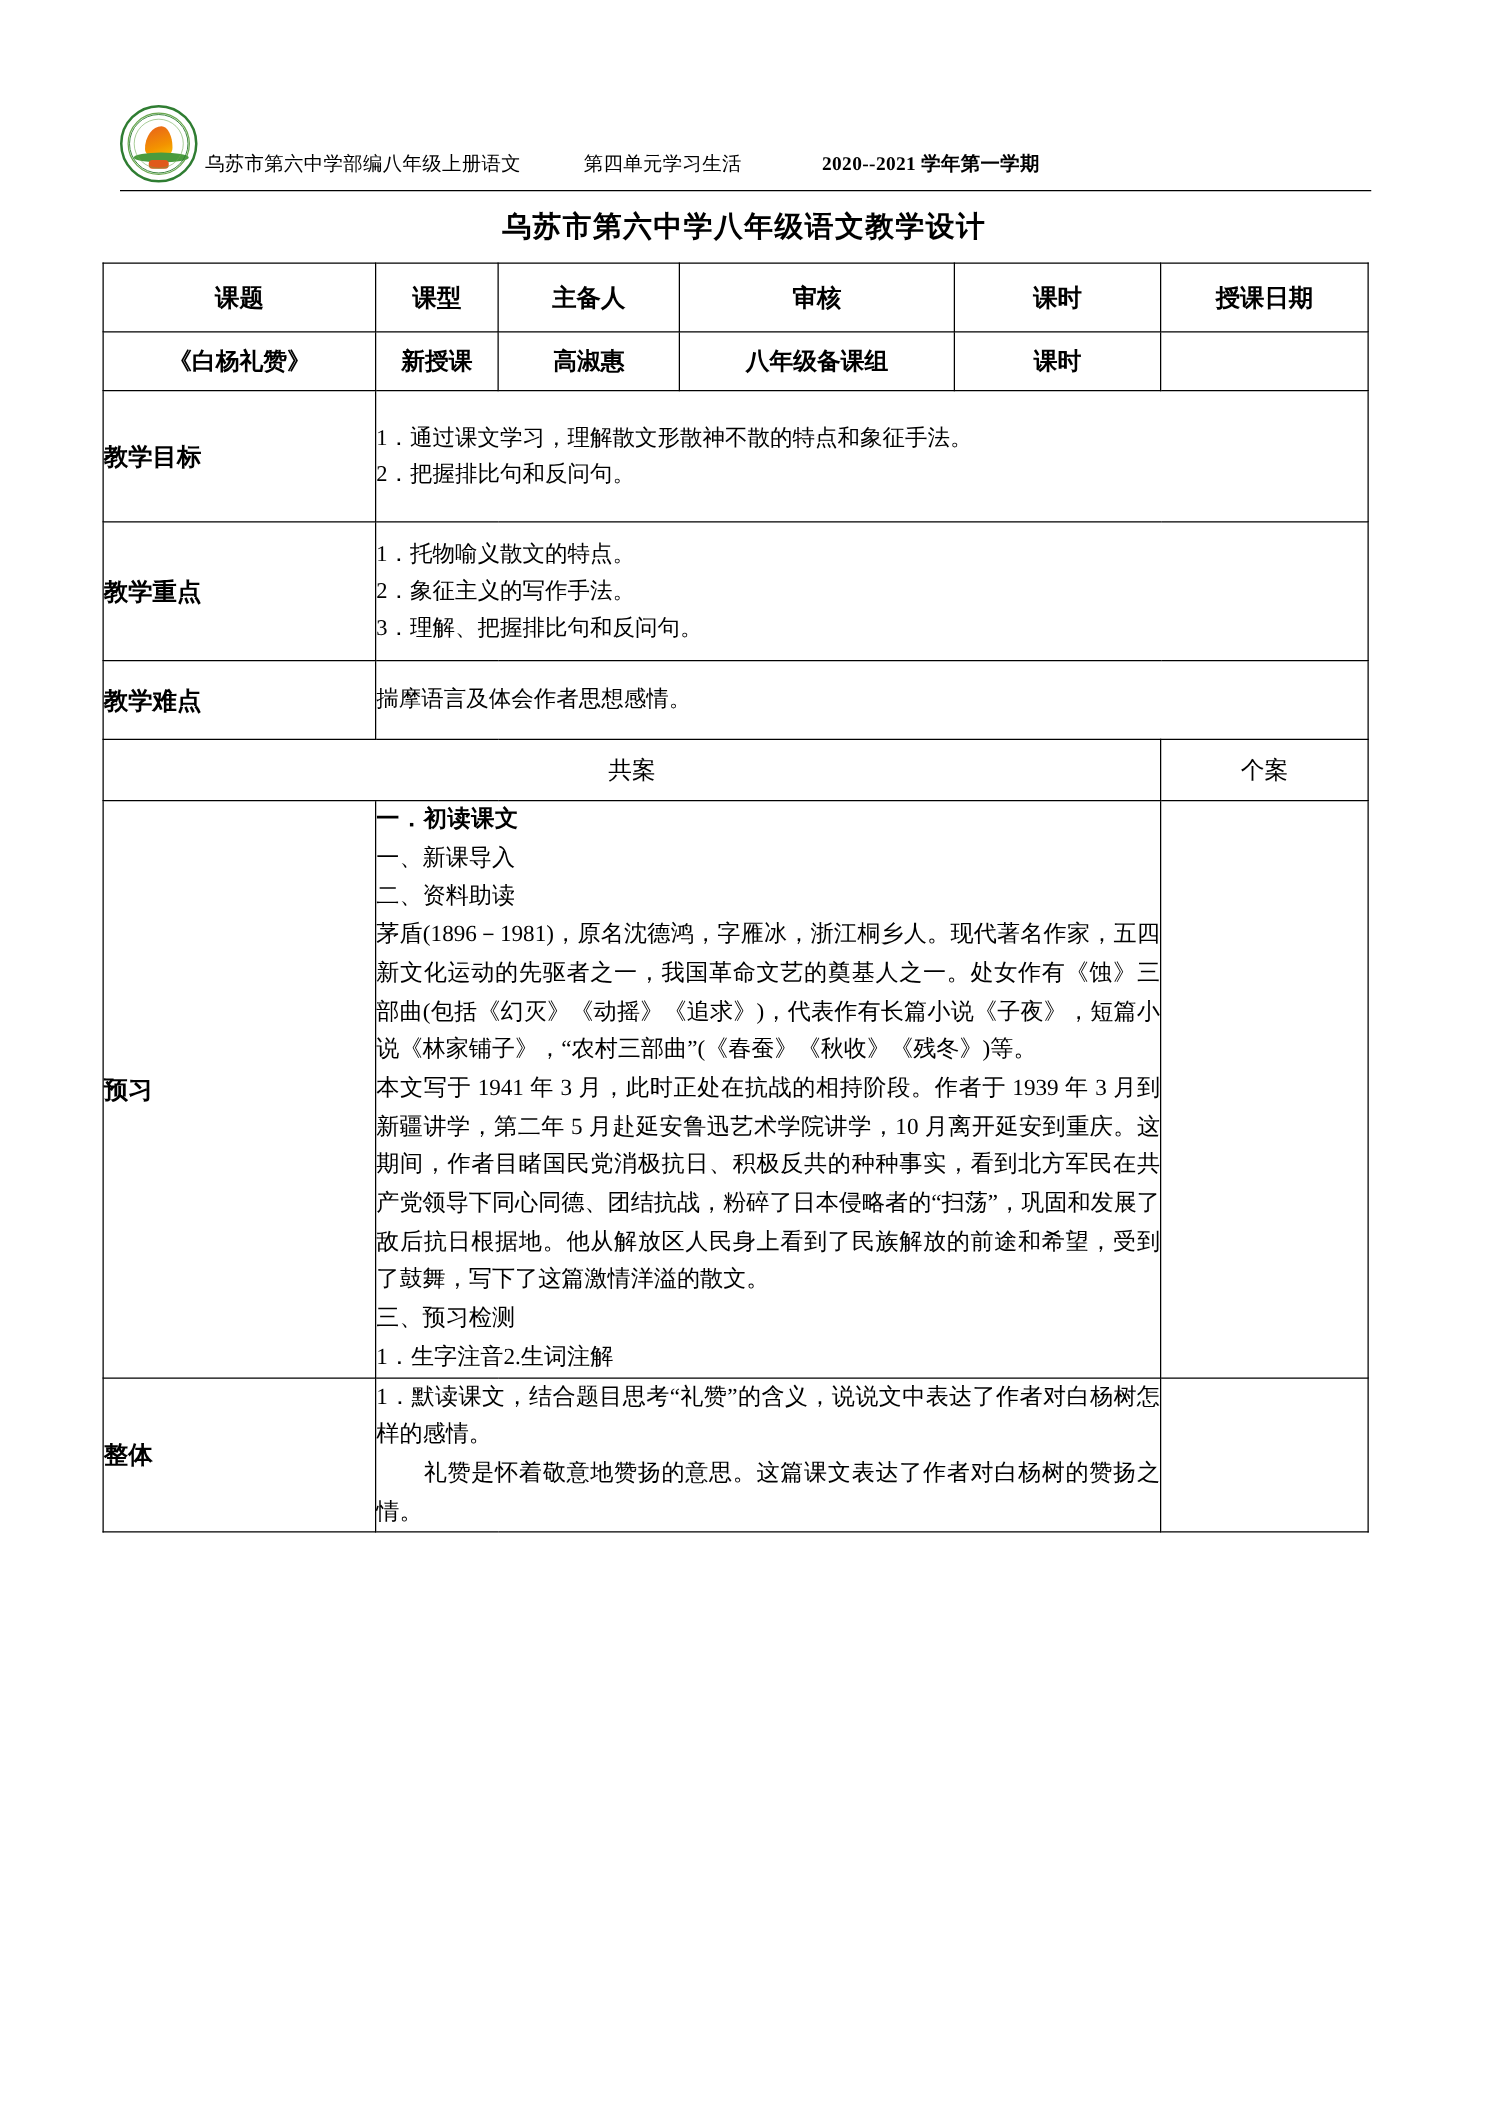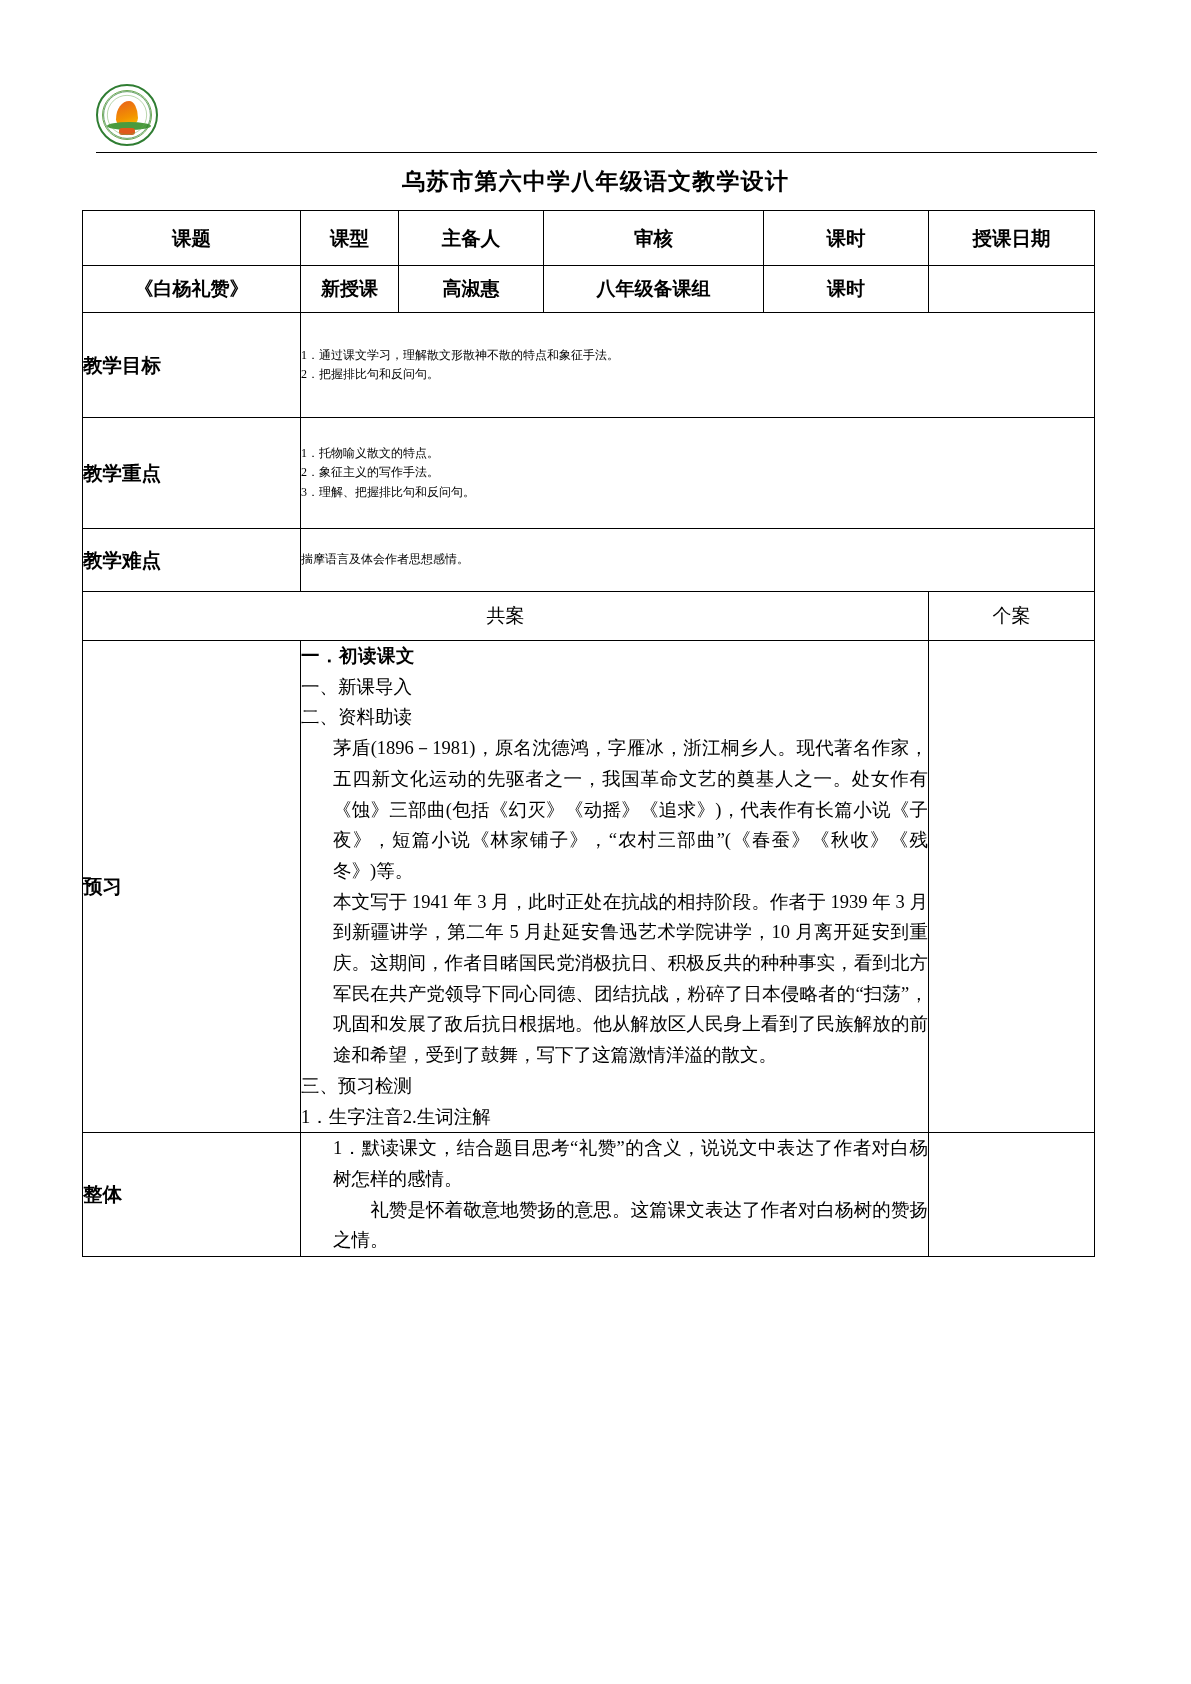--- a/index.html
+++ b/index.html
@@ -151,37 +151,36 @@
     font-weight: bold;
   }
 
   .label-cell {
     text-align: left;
     font-size: 19.5px;
     font-weight: bold;
   }
 
   .body-cell {
-    font-size: 12px;
+    font-size: 18px;
     line-height: 1.62;
     padding: 7px 10px 7px 12px;
     vertical-align: middle;
     text-align: left;
   }
 
   .sec-head {
     font-size: 18.5px;
     font-weight: bold;
     letter-spacing: 0.5px;
   }
 
   .para {
     text-align: justify;
     text-justify: inter-ideograph;
-    margin-left: 32px;
   }
 
   .gongan-cell {
     height: 48px;
     text-align: center;
     font-size: 19px;
   }
 
   .big-body {
     font-size: 18.5px;
@@ -202,20 +201,25 @@
       <div class="logo">
         <div class="ring"></div>
         <div class="flame"></div>
         <div class="leaf"></div>
         <div class="dot"></div>
         <svg class="arc-text" viewBox="0 0 62 62" aria-hidden="true">
           <circle cx="31" cy="31" r="25" fill="none" stroke="#2f7d32" stroke-width="0.8"></circle>
           <circle cx="31" cy="31" r="21" fill="none" stroke="#6aa84f" stroke-width="0.5"></circle>
         </svg>
       </div>
+      <div class="header-line-text">
+        <span class="hseg">乌苏市第六中学部编八年级上册语文</span>
+        <span class="hseg mid">第四单元学习生活</span>
+        <span class="hseg right">2020--2021 学年第一学期</span>
+      </div>
     </div>
   </div>
   <div class="header-rule"></div>
 
   <div class="doc-title">乌苏市第六中学八年级语文教学设计</div>
 
   <table class="lesson">
     <colgroup>
       <col style="width:218px">
       <col style="width:98px">

